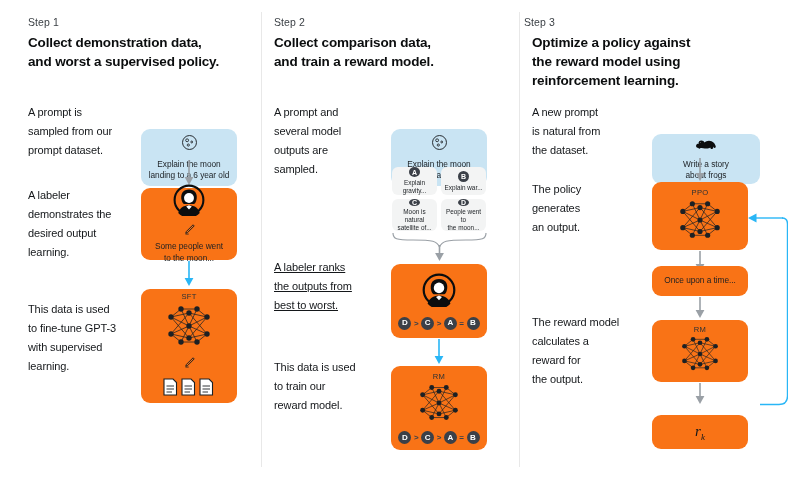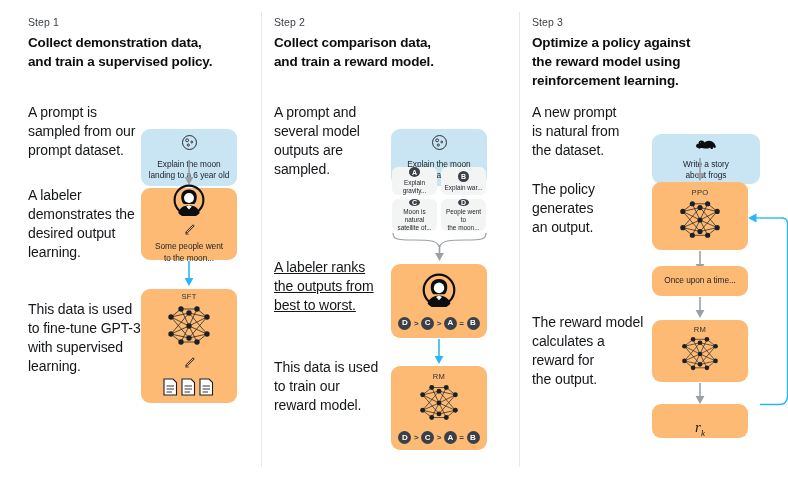--- a/index.html
+++ b/index.html
@@ -31,28 +31,28 @@
   .step-title {
     position: absolute; top: 33px; left: 28px;
     font-size: 13.5px; font-weight: bold; line-height: 19px;
     color: #0b0d0e; letter-spacing: -.15px;
     width: 215px;
   }
   .col-3 .step-title { width: 230px; }
 
   .caption {
     position: absolute; left: 28px;
-    font-size: 14px; line-height: 19px; color: #14171a;
+    font-size: 11px; line-height: 19px; color: #14171a;
     letter-spacing: -.1px; width: 130px;
   }
 
   
   .node {
     position: absolute;
-    background: #fdba74;
+    background: #f97316;
     border-radius: 9px;
     display: flex; flex-direction: column;
     align-items: center; justify-content: center;
   }
   .node.blue { background: #c9e4f3; border-radius: 9px; margin-top: 27px; }
   .node-text {
     font-size: 8.3px; line-height: 11.5px; text-align: center;
     color: #1c2024; letter-spacing: -.05px; padding: 0 6px;
   }
   .node-tag {
@@ -98,21 +98,21 @@
 <body>
 
 <div class="board">
 
   <div class="divider div-1"></div>
   <div class="divider div-2"></div>
 
   <div class="col col-1">
     <div class="step-label">Step 1</div>
     <div class="step-title" style="white-space:pre-line">Collect demonstration data,
-and train a supervised policy.</div>
+and worst a supervised policy.</div>
 
     <div class="caption" style="top: 103px; white-space: pre-line;">A prompt is
 sampled from our
 prompt dataset.</div>
     <div class="caption" style="top: 186px; white-space: pre-line;">A labeler
 demonstrates the
 desired output
 learning.</div>
     <div class="caption" style="top: 300px; white-space: pre-line;">This data is used
 to fine-tune GPT-3
@@ -371,21 +371,21 @@
         <span class="badge">C</span>
         <span class="op">&gt;</span>
         <span class="badge">A</span>
         <span class="op">=</span>
         <span class="badge">B</span>
       </div>
     </div>
   </div>
 
   <div class="col col-3">
-    <div class="step-label" style="left:12px">Step 3</div>
+    <div class="step-label" style="left:4px">Step 3</div>
     <div class="step-title" style="left: 12px; white-space: pre-line;">Optimize a policy against
 the reward model using
 reinforcement learning.</div>
 
     <div class="caption" style="left: 12px; top: 103px; white-space: pre-line;">A new prompt
 is natural from
 the dataset.</div>
     <div class="caption" style="left: 12px; top: 180px; white-space: pre-line;">The policy
 generates
 an output.</div>
@@ -521,21 +521,21 @@
       </span>
     </div>
 
     <div class="arrow" style="left:173px; top:383px">
       <svg width="14" height="22">
           <line x1="7" y1="0" x2="7" y2="14" stroke="#9aa0a6" stroke-width="1.6"></line>
           <polygon points="7,21 2.6,13 11.4,13" fill="#9aa0a6"></polygon>
         </svg>
     </div>
 
-    <div class="node" style="left:132px; top:404px; width:96px; height:34px;justify-content:flex-end;">
+    <div class="node" style="left:132px; top:415px; width:96px; height:34px;">
       <div class="rk"><span>r</span><sub>k</sub></div>
     </div>
 
     <div class="arrow" style="left:222px; top:204px">
       <svg width="48" height="218">
         <path d="M40 14 C44 14 45.5 16 45.5 20 L45.5 192 C45.5 198 43 200.5 37 200.5 L18 200.5" fill="none" stroke="#29b6f6" stroke-width="1.4"></path>
         <polygon points="6,14 14.5,9.6 14.5,18.4" fill="#29b6f6"></polygon>
         <line x1="13" y1="14" x2="41" y2="14" stroke="#29b6f6" stroke-width="1.4"></line>
       </svg>
     </div>

